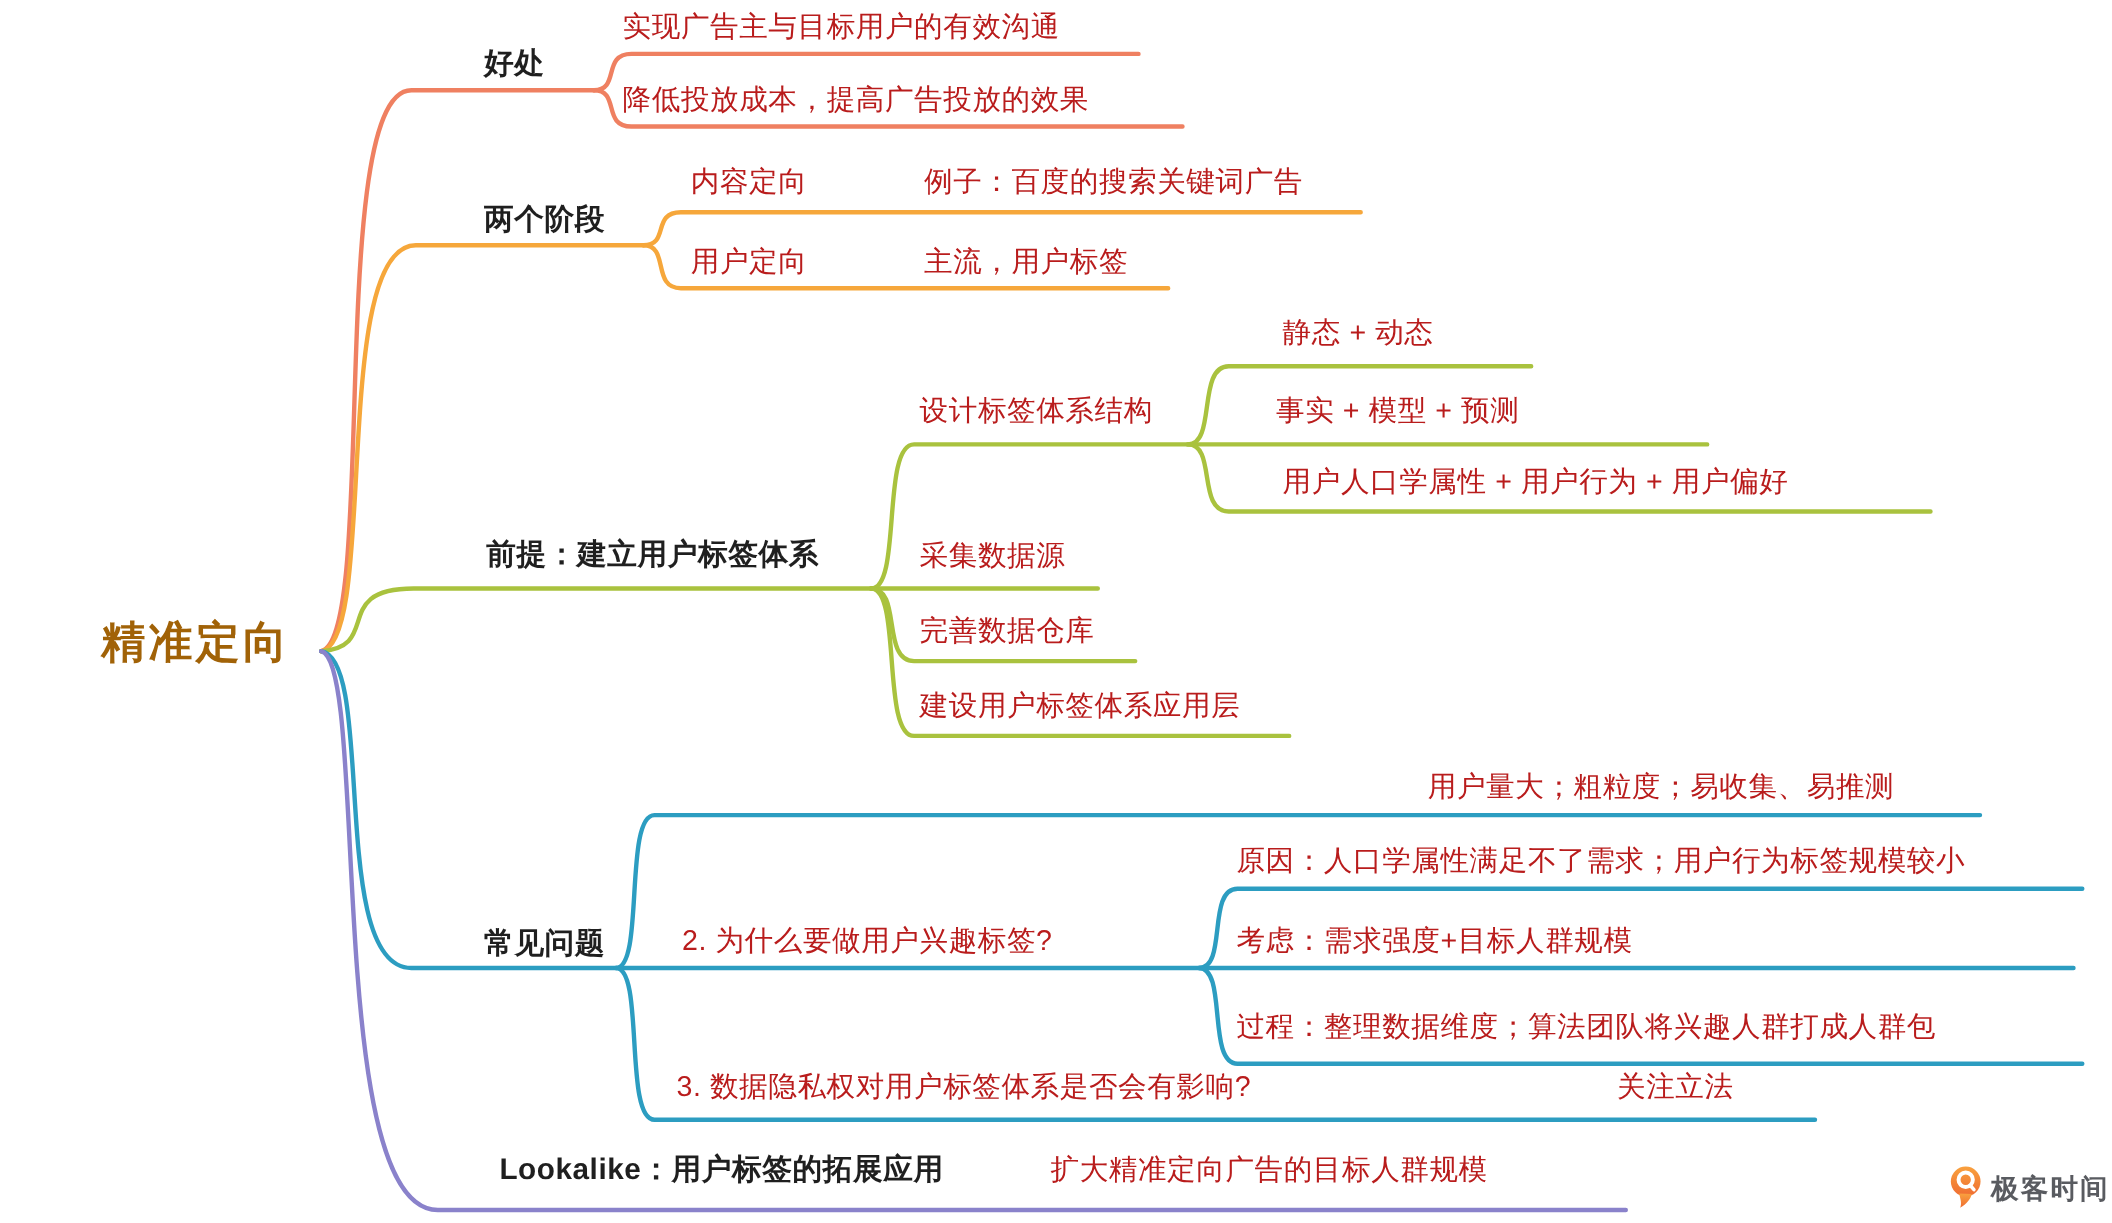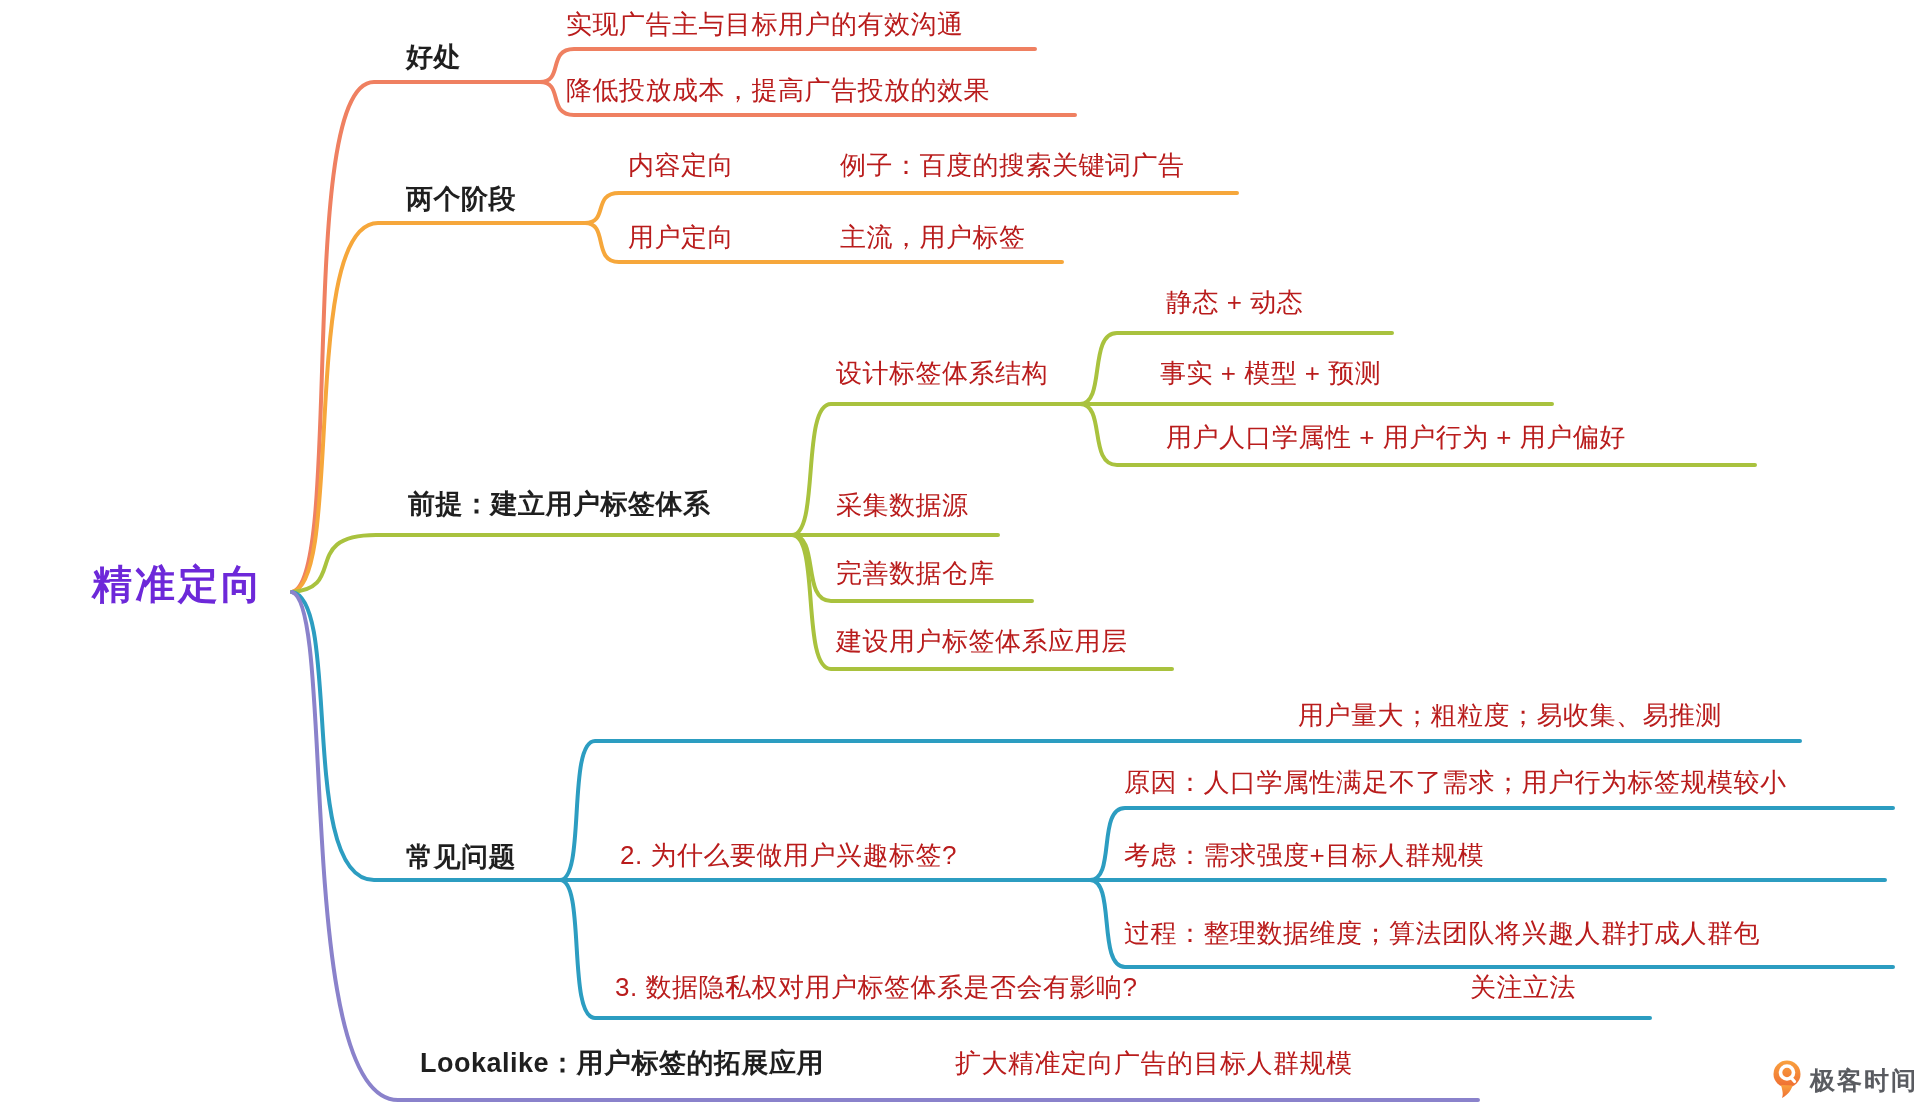--- a/index.html
+++ b/index.html
@@ -12,23 +12,23 @@
   }
   #wires{position:absolute;left:0;top:0;width:1920px;height:1112px;}
   .node{
     position:absolute;
     white-space:nowrap;
     font-size:26px;
     line-height:1.15;
     color:#b91c1c;
     letter-spacing:0.5px;
   }
-  .bold{font-weight:bold;font-size:27px;color:#1f1f1f;}
+  .bold{font-weight:bold;font-size:27px;color:#1f1f1f;margin-left:34px;}
   .root{
-    font-size:40px;font-weight:bold;color:#6d28d9;letter-spacing:3px;line-height:1.1;
+    font-size:40px;font-weight:bold;color:#a16207;letter-spacing:3px;line-height:1.1;
   }
   .brand{
     position:absolute;left:1810px;top:1064px;
     font-size:25px;font-weight:bold;color:#595b60;letter-spacing:2px;
   }
   #logo{position:absolute;left:1768px;top:1056px;}
 </style>
 </head>
 <body>
 

